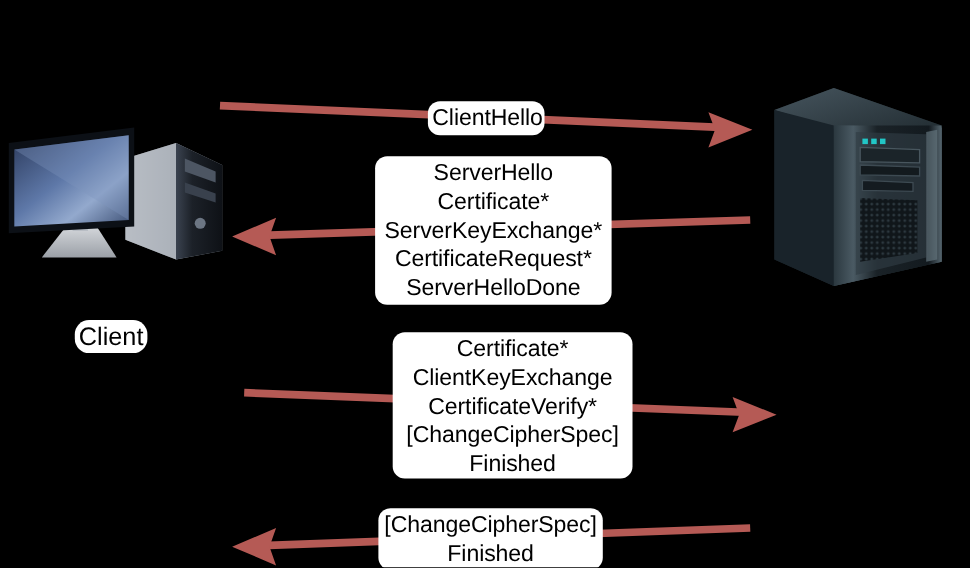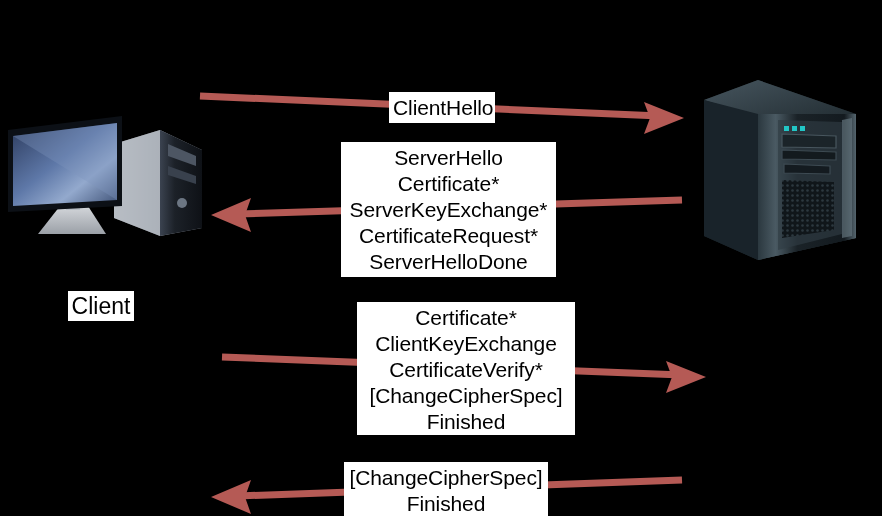--- a/index.html
+++ b/index.html
@@ -30,40 +30,41 @@
     position: absolute;
     background: #ffffff;
     color: #000000;
     text-align: center;
     font-size: 21px;
     line-height: 26px;
     white-space: pre-line;
     box-sizing: border-box;
     padding: 2px 4px;
     letter-spacing: -0.1px;
+    border-radius: 11px;
   }
 
   #msg-1 { left: 389px; top: 92px;  width: 106px; height: 31px; line-height: 28px; }
   #msg-2 { left: 341px; top: 142px; width: 215px; height: 135px; padding-top: 3px; }
   #msg-3 { left: 357px; top: 302px; width: 218px; height: 133px; padding-top: 3px; }
   #msg-4 { left: 344px; top: 462px; width: 204px; height: 56px;  padding-top: 3px; }
 
   
   .endpoint-label {
     position: absolute;
     background: #ffffff;
     color: #000000;
     font-size: 23px;
     line-height: 30px;
     text-align: center;
     white-space: nowrap;
     padding: 0 2px;
     box-sizing: border-box;
   }
-  #label-client { left: 68px;  top: 291px; width: 66px; height: 30px; }
+  #label-client { left: 68px;  top: 291px; width: 66px; height: 30px; border-radius: 13px; }
   #label-server { left: 746px; top: 291px; width: 72px; height: 30px; }
 
   
   .device {
     position: absolute;
   }
   #client-device { left: 2px;   top: 110px; width: 204px; height: 132px; }
   #server-device { left: 700px; top: 78px;  width: 160px; height: 210px; }
 </style>
 </head>

